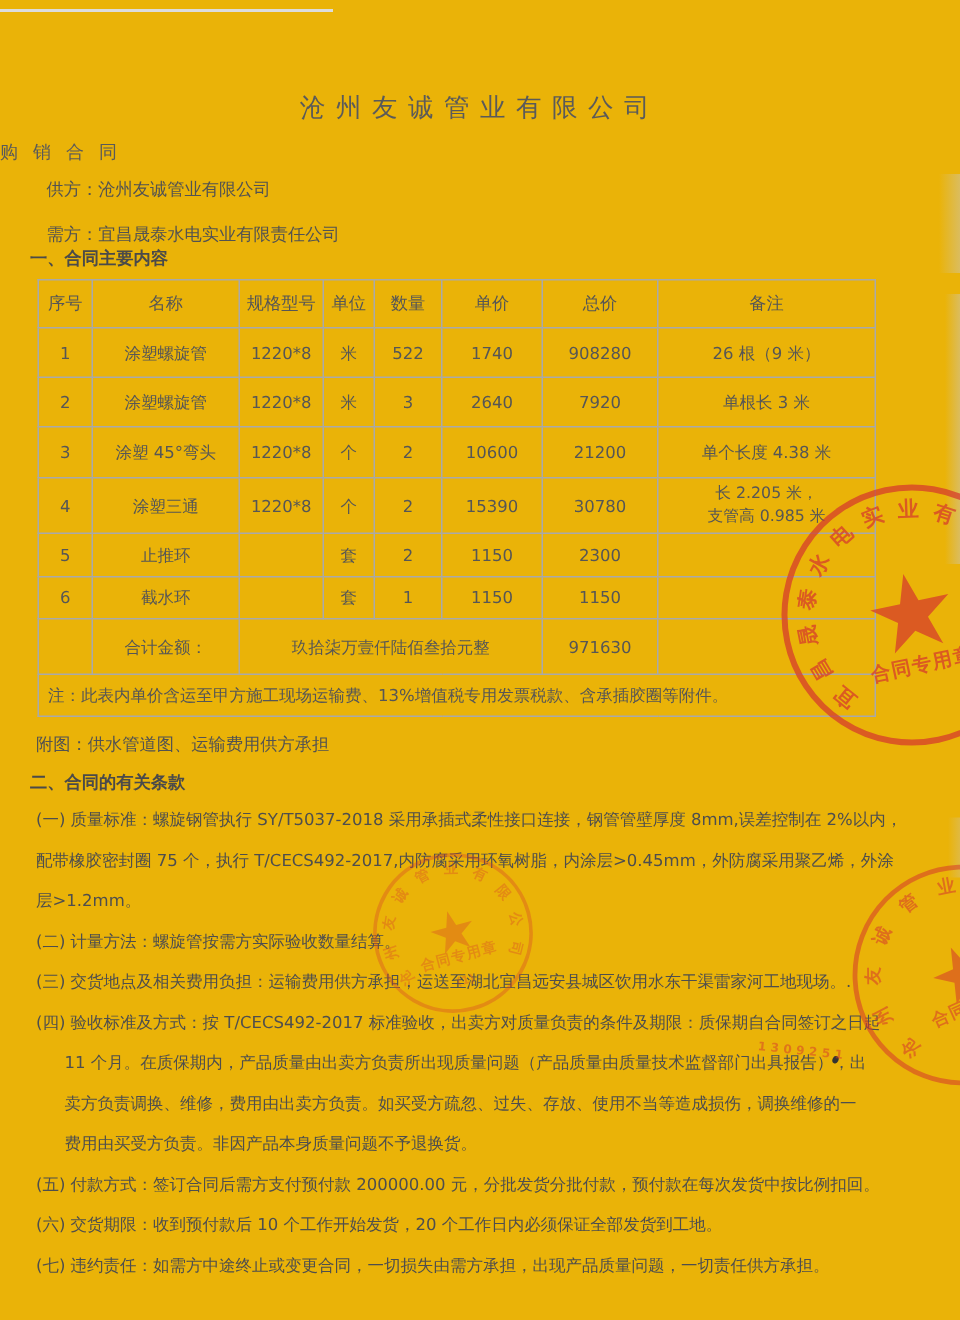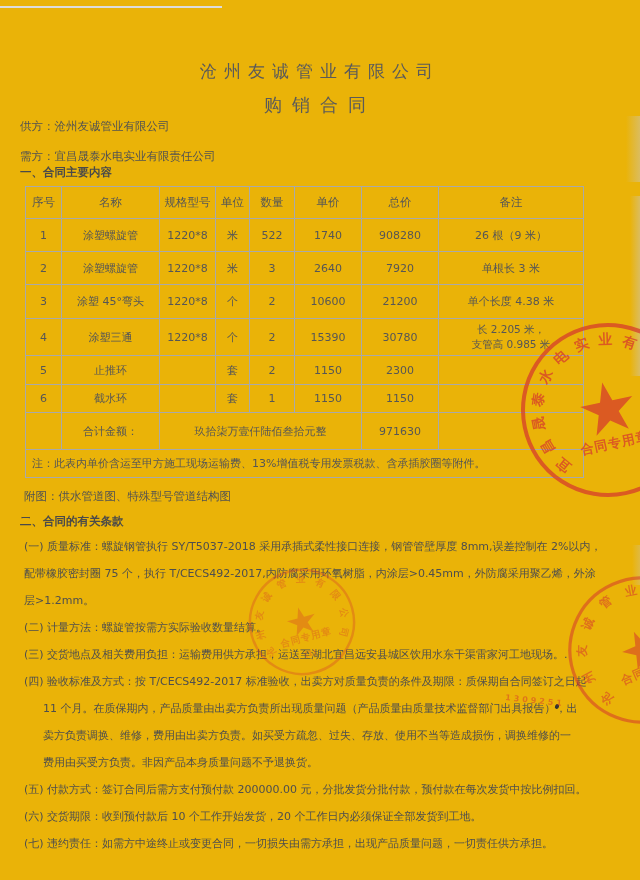--- a/index.html
+++ b/index.html
@@ -5,23 +5,23 @@
   html,body{margin:0;padding:0;background:#ddd;}
   .sheet{
     position:relative;width:640px;height:880px;margin:0 auto;
     background:#eab308;overflow:hidden;
     font-family:"DejaVu Sans","Liberation Sans",sans-serif;
     color:#4e4e4e;
   }
   .abs{position:absolute;}
   .company-title{top:60px;left:0;right:0;text-align:center;font-size:17px;
     letter-spacing:7px;color:#5a5a5a;font-weight:500;}
-  .doc-title{top:93px;left:0;right:0;text-align:center;font-size:18px;
+  .doc-title{top:93px;left:0;right:0;font-size:12px;
     letter-spacing:10px;color:#5a5a5a;font-weight:500;font-family:Liberation Serif, serif;}
-  .party-line{left:20px;font-size:11.5px;color:#525252;}
+  .party-line{left:31px;font-size:11.5px;color:#525252;}
   .meta-block{left:415px;top:111px;font-size:11.5px;line-height:22px;color:#525252;}
   .sec-heading{left:20px;font-size:11.5px;font-weight:600;color:#4a4a4a;}
   
   table.items{position:absolute;top:186px;left:25px;width:558px;
     border-collapse:collapse;table-layout:fixed;font-size:11px;color:#565656;}
   table.items th,table.items td{
     border:1px solid #a9a9a9;text-align:center;vertical-align:middle;
     padding:1px 3px;font-weight:normal;overflow:hidden;}
   table.items th{font-size:11.5px;}
   td.remark-multiline{white-space:pre-line;font-size:10.5px;line-height:15px;}
@@ -157,21 +157,21 @@
           <td colspan="4">玖拾柒万壹仟陆佰叁拾元整</td>
           <td>971630</td>
           <td></td>
         </tr>
         <tr class="note-row" style="height: 28px;">
           <td colspan="8">注：此表内单价含运至甲方施工现场运输费、13%增值税专用发票税款、含承插胶圈等附件。</td>
         </tr>
       </tbody>
   </table>
 
-  <div class="abs attachment-line">附图：供水管道图、特殊型号管道结构图</div>
+  <div class="abs attachment-line">附图：供水管道图、运输费用供方承担</div>
 
   <div class="abs sec-heading" style="top:514px;">二、合同的有关条款</div>
   <div class="abs clauses">
       <div class="clause-line">(一) 质量标准：螺旋钢管执行 SY/T5037-2018 采用承插式柔性接口连接，钢管管壁厚度 8mm,误差控制在 2%以内，</div>
       <div class="clause-line">配带橡胶密封圈 75 个，执行 T/CECS492-2017,内防腐采用环氧树脂，内涂层&gt;0.45mm，外防腐采用聚乙烯，外涂</div>
       <div class="clause-line">层&gt;1.2mm。</div>
       <div class="clause-line">(二) 计量方法：螺旋管按需方实际验收数量结算。</div>
       <div class="clause-line">(三) 交货地点及相关费用负担：运输费用供方承担，运送至湖北宜昌远安县城区饮用水东干渠雷家河工地现场。.</div>
       <div class="clause-line">(四) 验收标准及方式：按 T/CECS492-2017 标准验收，出卖方对质量负责的条件及期限：质保期自合同签订之日起</div>
       <div class="clause-line indent">11 个月。在质保期内，产品质量由出卖方负责所出现质量问题（产品质量由质量技术监督部门出具报告），出</div>

